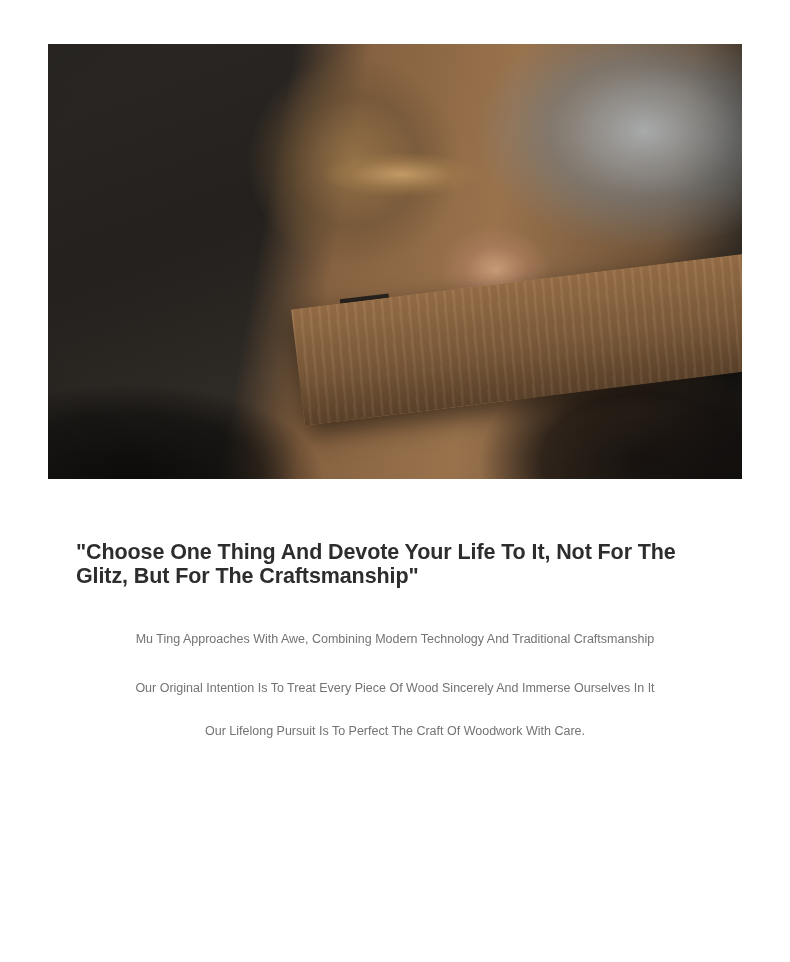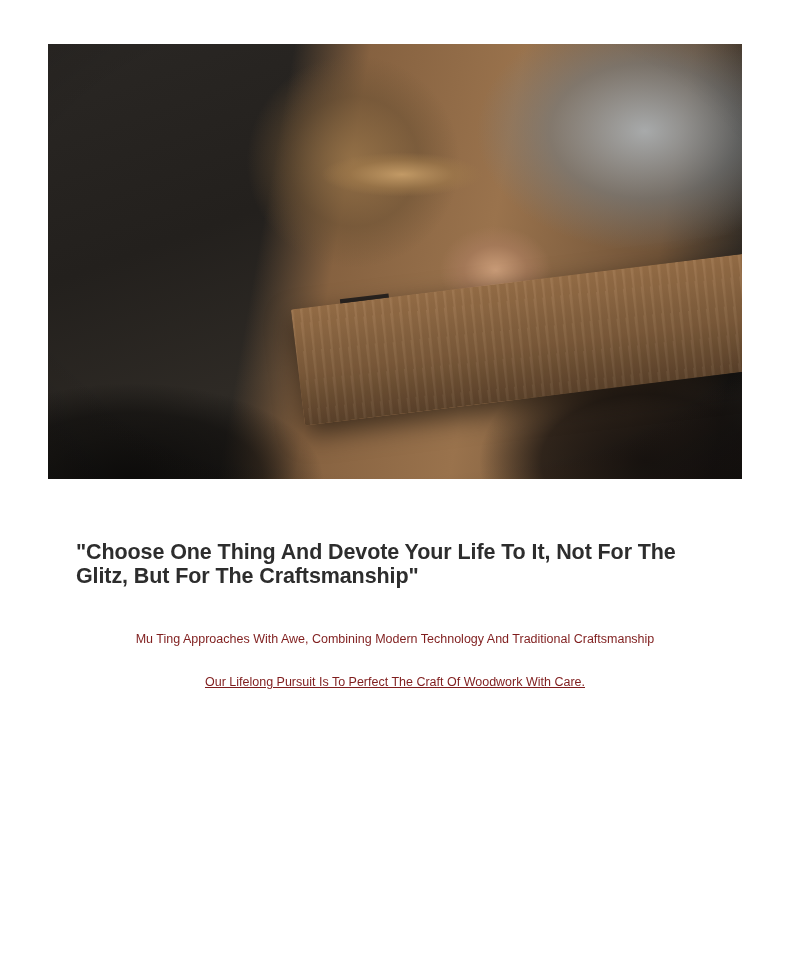--- a/index.html
+++ b/index.html
@@ -105,47 +105,47 @@
     font-weight: bold;
     color: #2d2d2d;
     letter-spacing: -0.1px;
   }
   .body-block {
     margin-top: 44px;
     text-align: center;
   }
   .body-line {
     font-size: 12.5px;
-    color: #7f1d1d;
+    color: #737373;
     line-height: 1.2;
     margin: 0 0 28px 0;
   }
   .body-line.spaced {
     margin-top: 34px;
   }
   .body-line:last-child {
     margin-bottom: 0;
-    text-decoration: underline;
   }
 </style>
 </head>
 <body>
 
 <div class="page">
 
   <div class="hero-wrap">
     <div class="hero-photo"></div>
     <div class="hero-darkblock"></div>
     <div class="hero-plank"></div>
     <div class="hero-vignette"></div>
     <div class="hero-stamp"></div>
   </div>
 
   <div class="content">
     <h1 class="headline">"Choose One Thing And Devote Your Life To It, Not For The Glitz, But For The Craftsmanship"</h1>
 
     <div class="body-block">
       <p class="body-line">Mu Ting Approaches With Awe, Combining Modern Technology And Traditional Craftsmanship</p>
+      <p class="body-line spaced">Our Original Intention Is To Treat Every Piece Of Wood Sincerely And Immerse Ourselves In It</p>
       <p class="body-line">Our Lifelong Pursuit Is To Perfect The Craft Of Woodwork With Care.</p>
     </div>
   </div>
 
 </div>
 
 </body></html>

